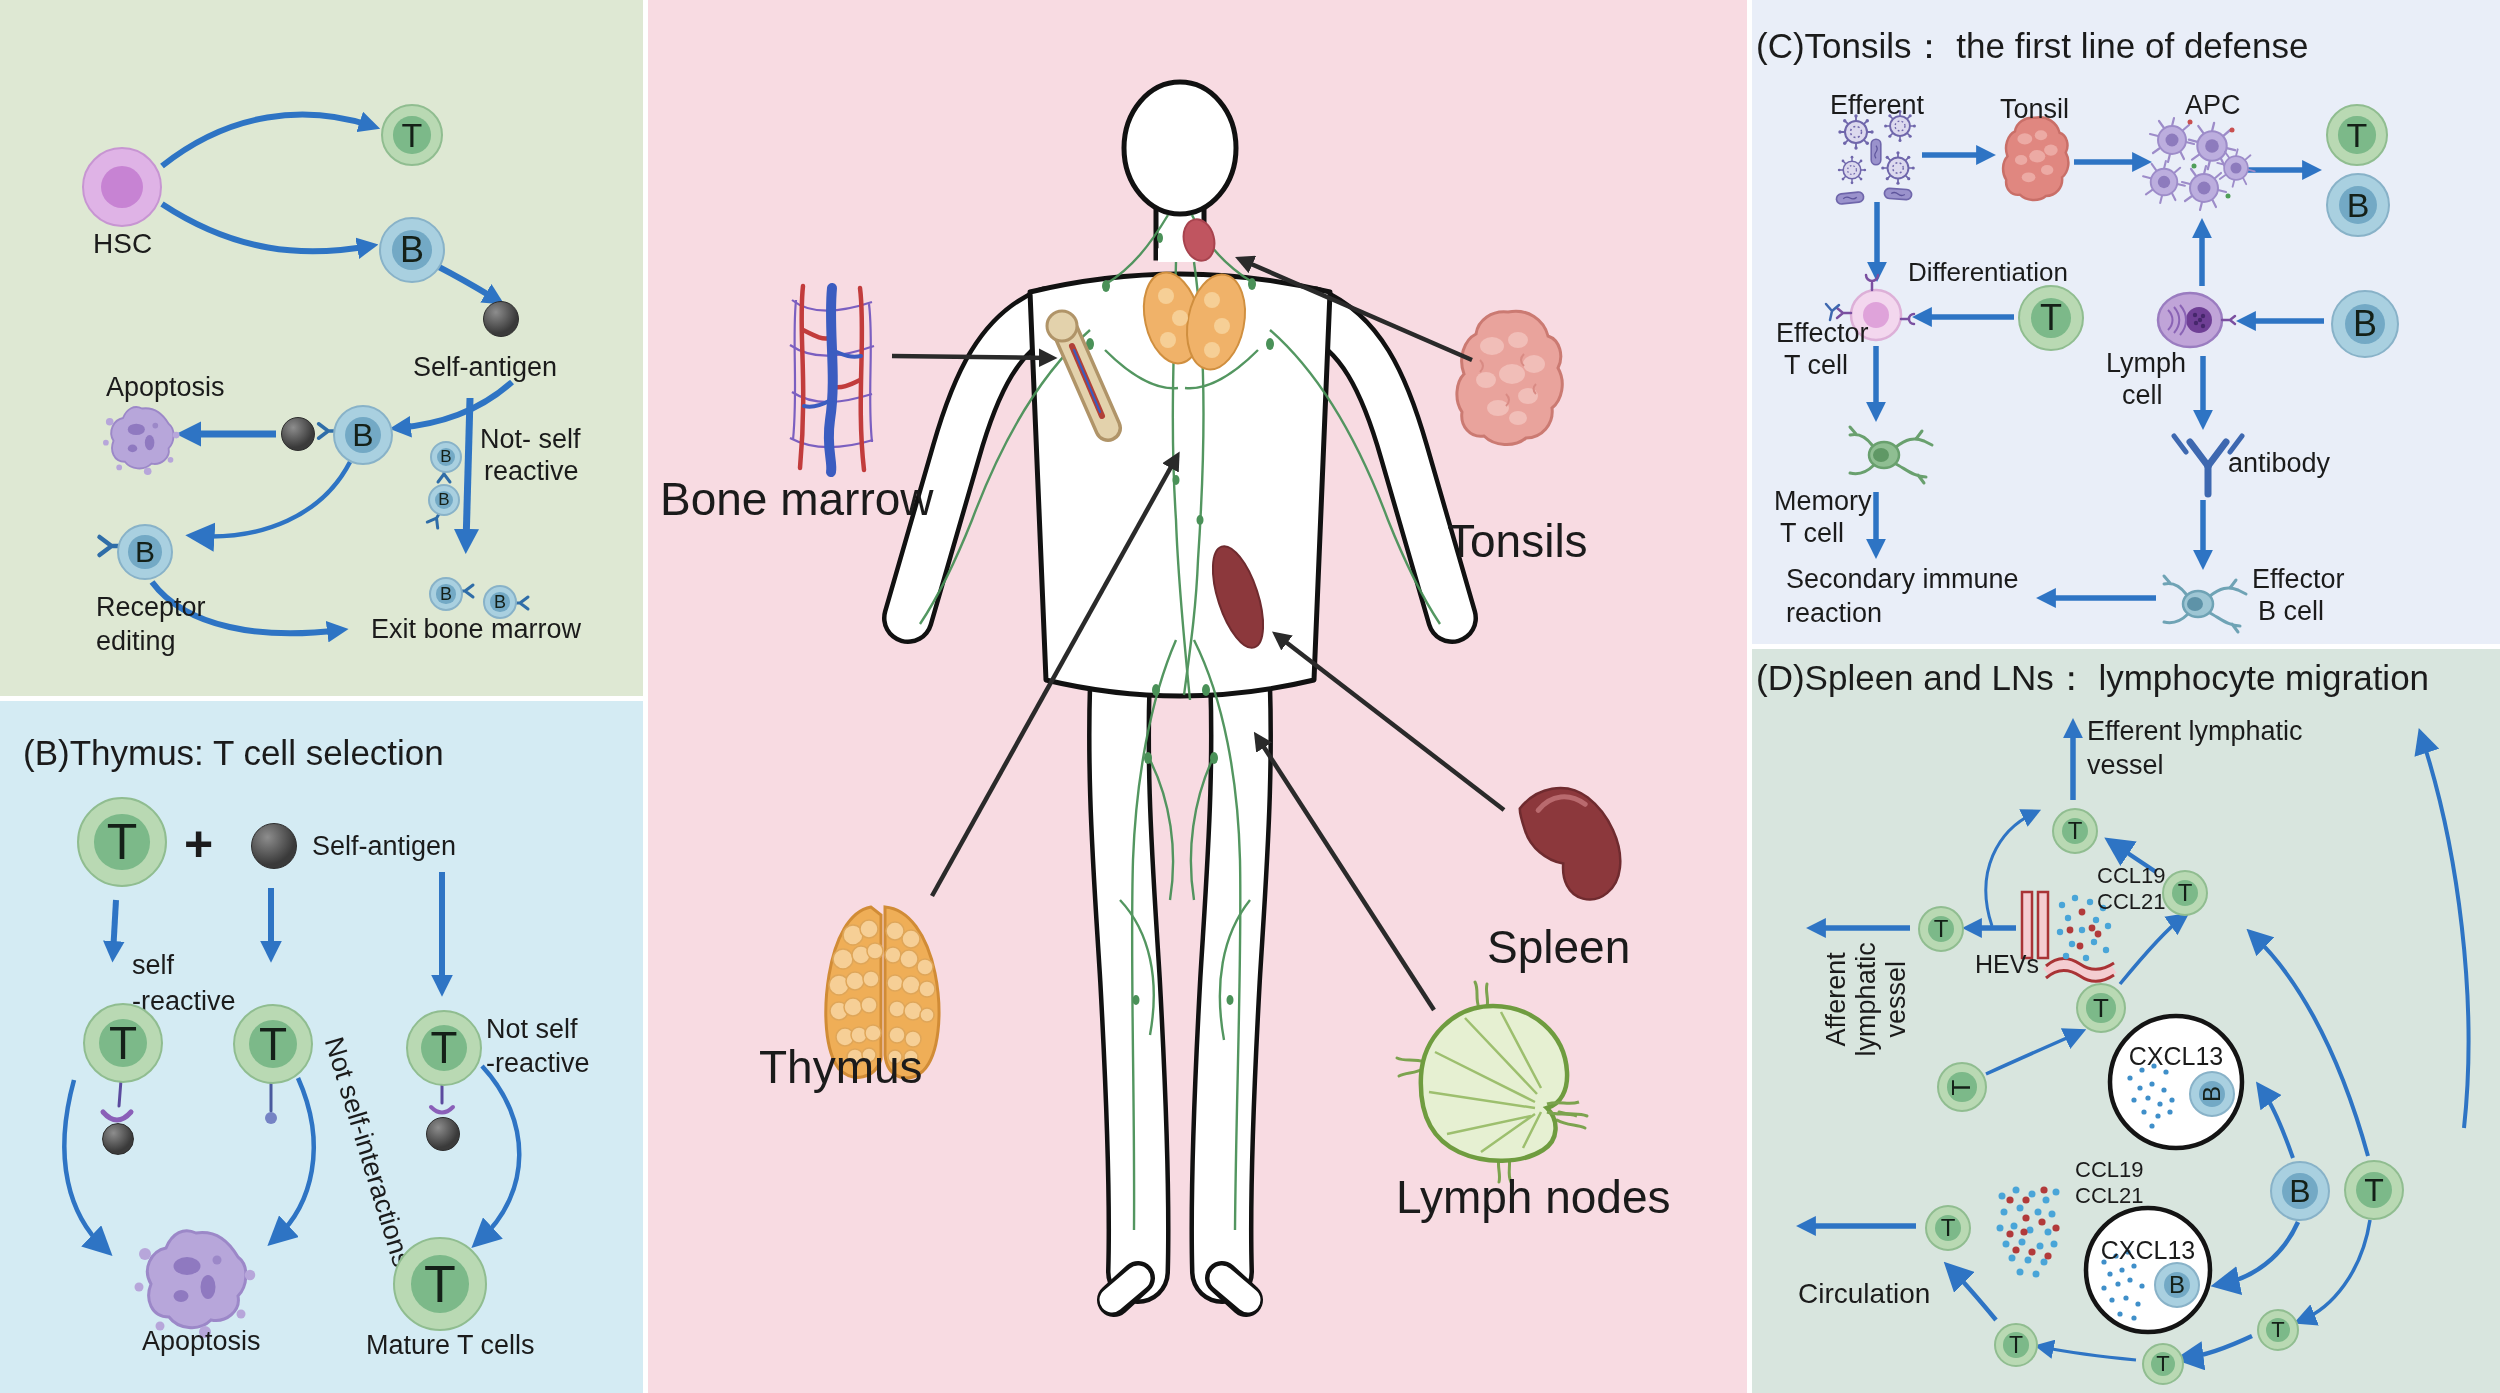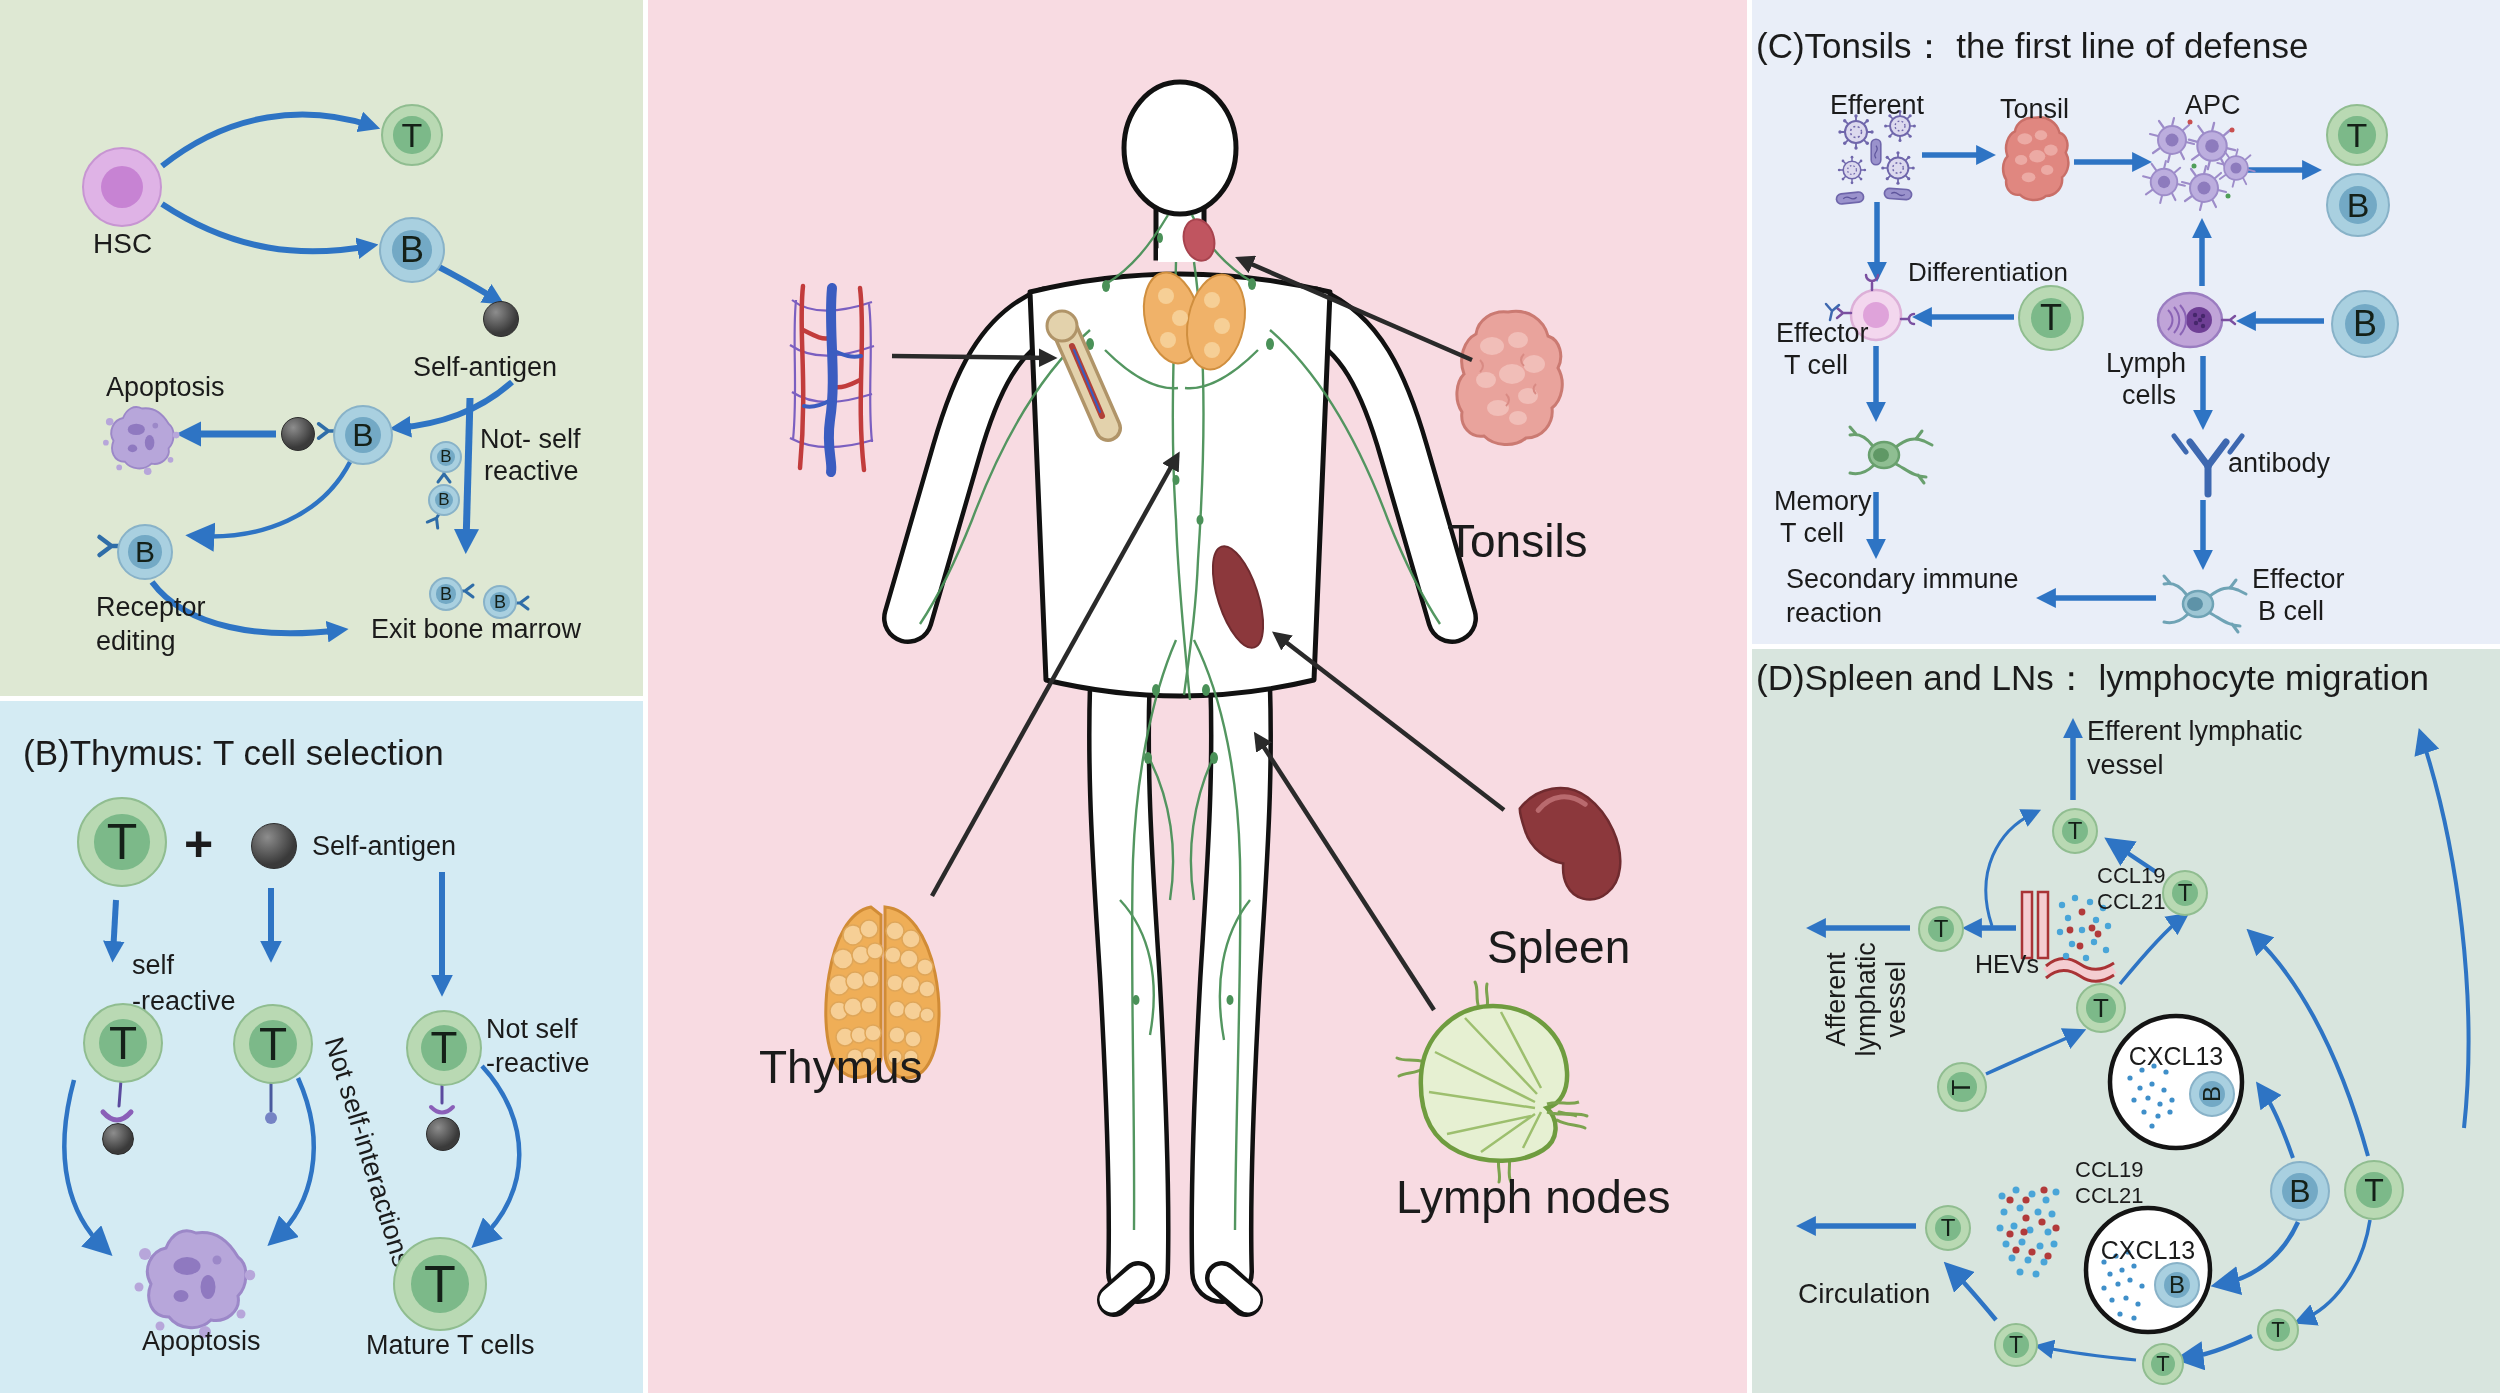--- a/index.html
+++ b/index.html
@@ -635,20 +635,21 @@
   <div class="cell ag" style="left:102px;top:1123px;width:30px;height:30px;"></div>
   <div class="cell ag" style="left:426px;top:1117px;width:32px;height:32px;"></div>
   <div class="lbl diag" style="left:368px;top:1152px;">Not self-interactions</div>
   <div class="lbl" style="left:142px;top:1326px;">Apoptosis</div>
   <div class="cell tc" style="left:393px;top:1237px;width:90px;height:90px;font-size:52px;">
       <i></i>
       <b>T</b>
     </div>
   <div class="lbl" style="left:366px;top:1330px;">Mature T cells</div>
 
+  <div class="lbl big" style="left:660px;top:474px;">Bone marrow</div>
   <div class="lbl big" style="left:1447px;top:516px;">Tonsils</div>
   <div class="lbl big" style="left:759px;top:1042px;">Thymus</div>
   <div class="lbl big" style="left:1487px;top:922px;">Spleen</div>
   <div class="lbl big" style="left:1360px;top:1172px;margin-left:36px;">Lymph nodes</div>
 
   <div class="lbl title" style="left:1756px;top:26px;">(C)Tonsils： the first line of defense</div>
   <div class="lbl" style="left:1830px;top:90px;">Efferent</div>
   <div class="lbl" style="left:2000px;top:94px;">Tonsil</div>
   <div class="lbl" style="left:2185px;top:90px;">APC</div>
   <div class="cell tc" style="left:2326px;top:104px;width:58px;height:58px;font-size:34px;">
@@ -660,21 +661,21 @@
       <b>B</b>
     </div>
   <div class="lbl" style="left:1908px;top:258px;font-size:26px;">Differentiation</div>
   <div class="lbl" style="left:1776px;top:318px;">Effector</div>
   <div class="lbl" style="left:1784px;top:350px;">T cell</div>
   <div class="cell tc" style="left:2018px;top:285px;width:62px;height:62px;font-size:36px;">
       <i></i>
       <b>T</b>
     </div>
   <div class="lbl" style="left:2106px;top:348px;">Lymph</div>
-  <div class="lbl" style="left:2122px;top:380px;">cells</div>
+  <div class="lbl" style="left:2122px;top:380px;">cell</div>
   <div class="cell bc" style="left:2331px;top:290px;width:64px;height:64px;font-size:36px;">
       <i></i>
       <b>B</b>
     </div>
   <div class="lbl" style="left:1774px;top:486px;">Memory</div>
   <div class="lbl" style="left:1780px;top:518px;">T cell</div>
   <div class="lbl" style="left:2228px;top:448px;">antibody</div>
   <div class="lbl" style="left:1786px;top:564px;">Secondary immune</div>
   <div class="lbl" style="left:1786px;top:598px;">reaction</div>
   <div class="lbl" style="left:2252px;top:564px;">Effector</div>

